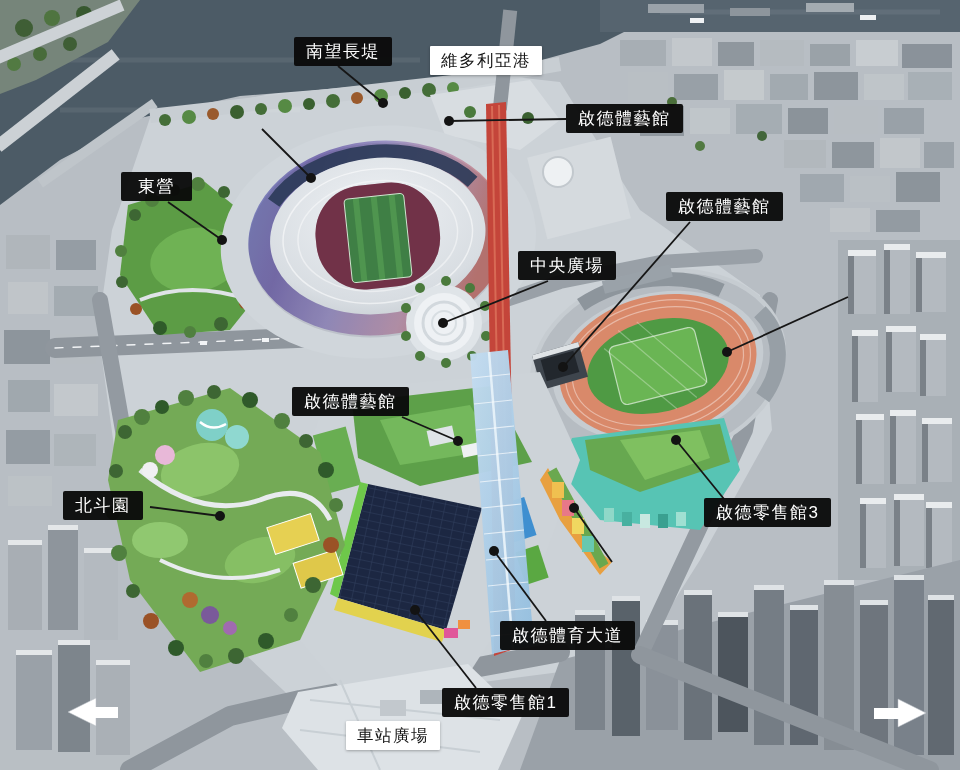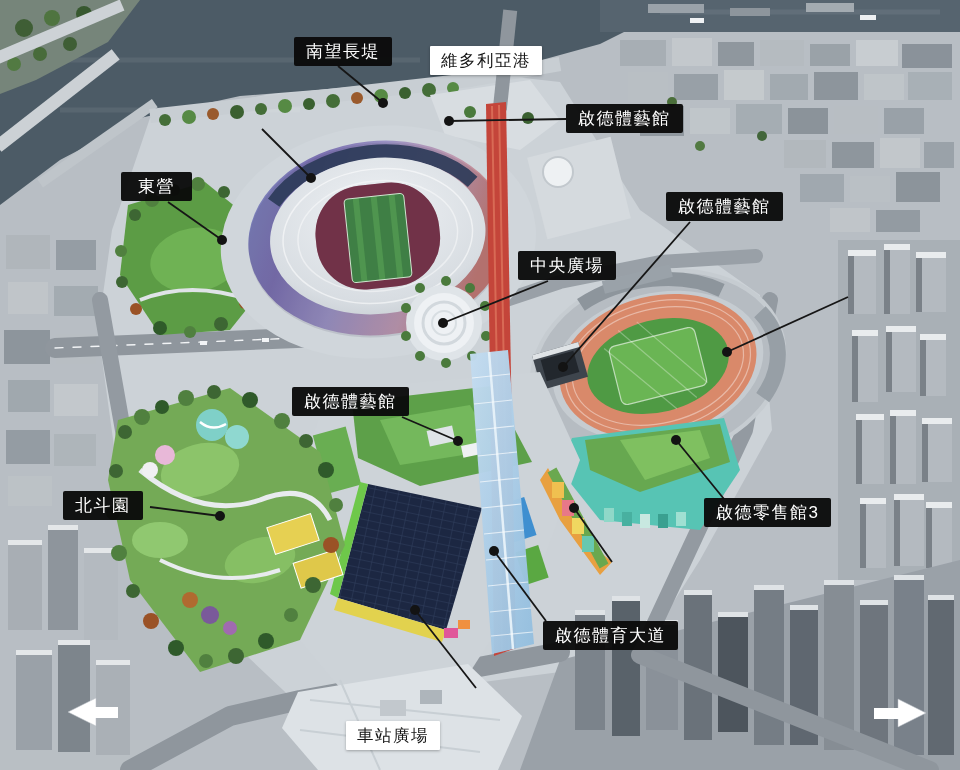--- a/index.html
+++ b/index.html
@@ -491,16 +491,17 @@
 
 <div class="lbl dark" style="left:294px;top:37px">南望長堤</div>
 <div class="lbl light" style="left:430px;top:46px">維多利亞港</div>
 <div class="lbl dark" style="left:566px;top:104px">啟德體藝館</div>
 <div class="lbl dark" style="left:121px;top:172px;padding:6px 17px">東營</div>
 <div class="lbl dark" style="left:666px;top:192px">啟德體藝館</div>
 <div class="lbl dark" style="left:518px;top:251px">中央廣場</div>
 <div class="lbl dark" style="left:292px;top:387px">啟德體藝館</div>
 <div class="lbl dark" style="left:63px;top:491px">北斗園</div>
 <div class="lbl dark" style="left:704px;top:498px">啟德零售館3</div>
-<div class="lbl dark" style="left:543px;top:621px">啟德體育大道</div>
+<div class="lbl dark" style="left:500px;top:621px">啟德體育大道</div>
+<div class="lbl dark" style="left:442px;top:688px">啟德零售館1</div>
 <div class="lbl light" style="left:346px;top:721px">車站廣場</div>
 
 </div>
 
 </body></html>

